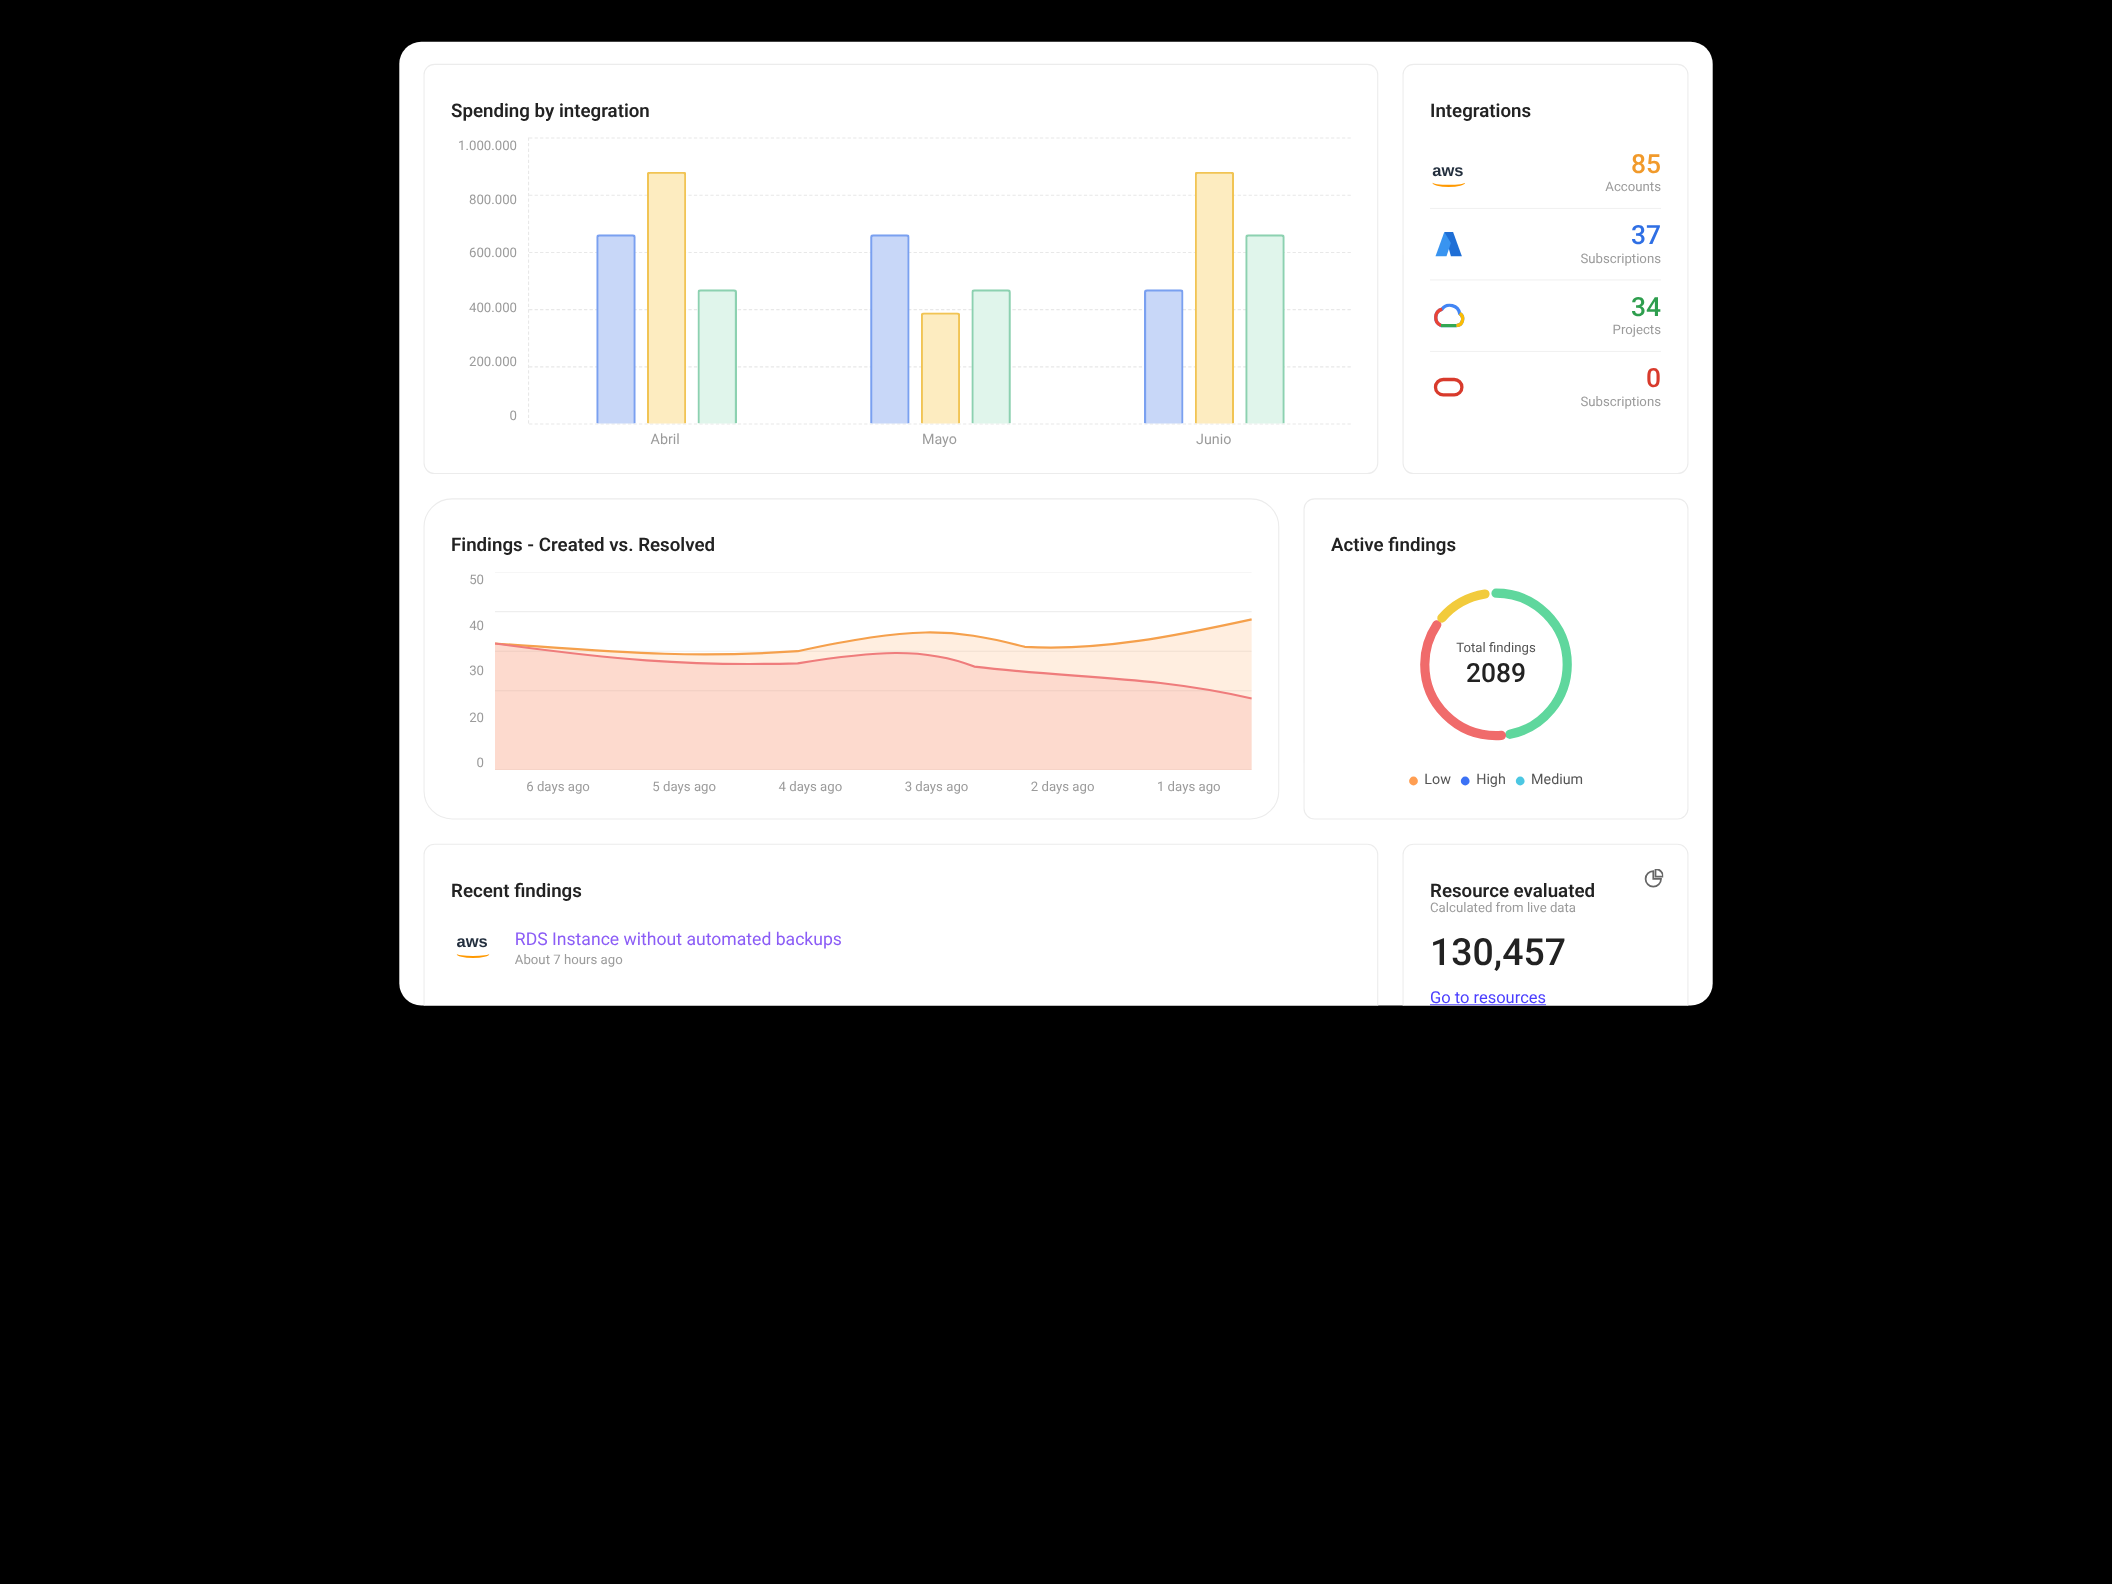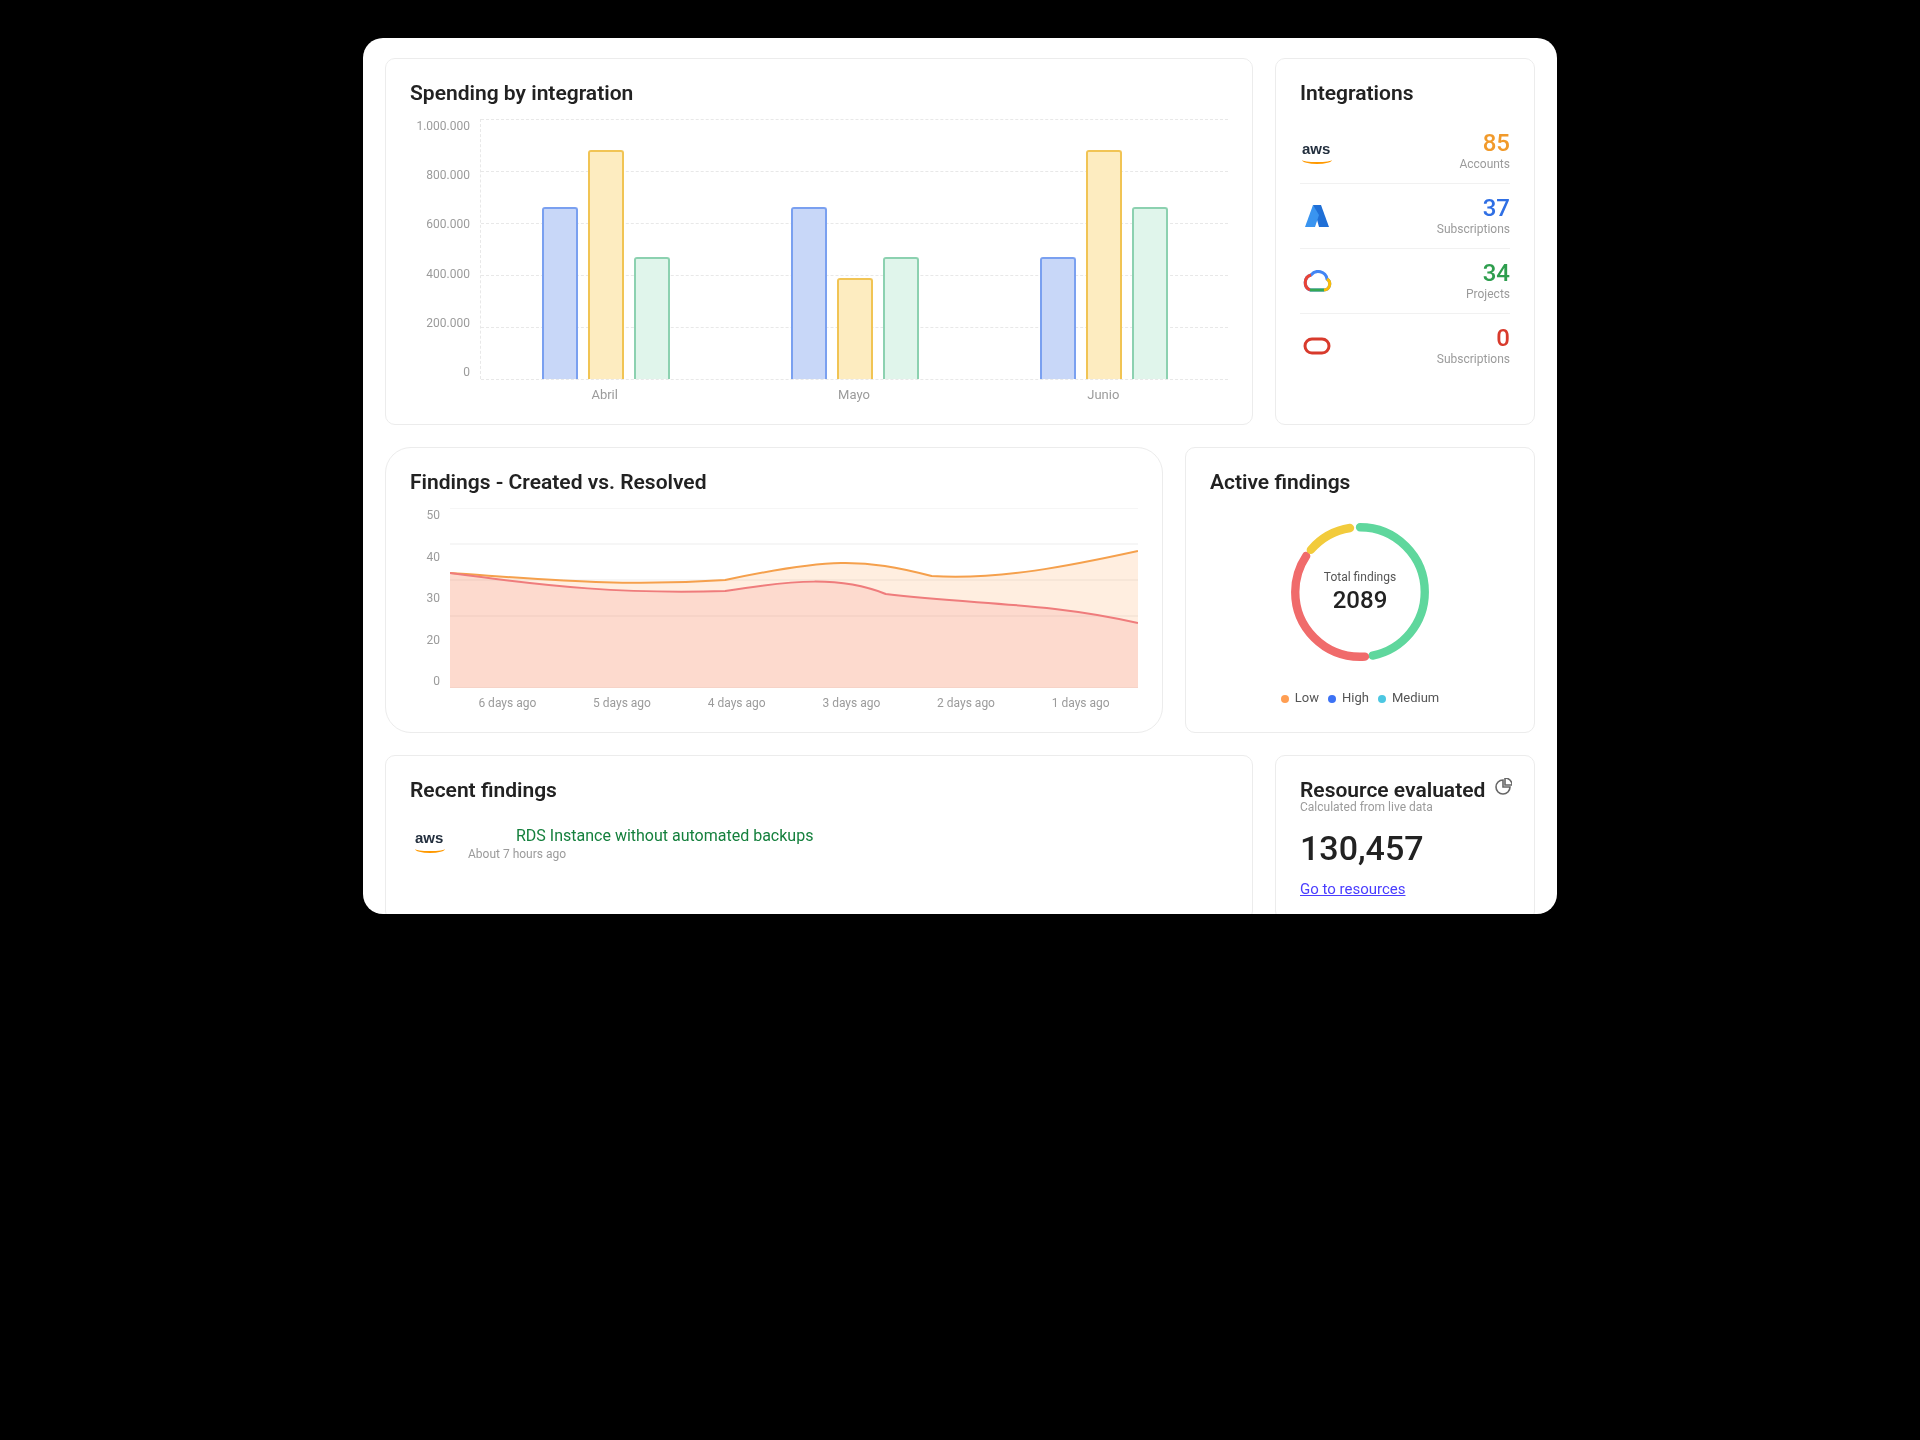--- a/index.html
+++ b/index.html
@@ -19,21 +19,21 @@
     --teal:#4cc7e2;
     --green-donut:#5fd79d;
     --yellow-donut:#f2cb3c;
     --red-donut:#f06b6b;
   }
   html,body{margin:0;padding:0;background:#000;font-family:-apple-system,BlinkMacSystemFont,"Segoe UI",Roboto,Helvetica,Arial,sans-serif;color:var(--text);}
   .device{box-sizing:border-box;width:1270px;height:952px;margin:0 auto;background:#000;border-radius:44px;padding:38px;position:relative;}
   .screen{width:100%;height:100%;background:#fff;border-radius:20px;overflow:hidden;padding:20px 22px;box-sizing:border-box;}
   .row{display:flex;gap:22px;}
   .card{background:#fff;border:1px solid var(--card-border);border-radius:10px;padding:22px 24px;box-sizing:border-box;}
-  .title{font-size:21px;font-weight:600;margin:0 0 14px 0;}
+  .title{font-size:17px;font-weight:600;margin:10px 0 14px 0;}
   
   .spend-card{flex:1;}
   .spend-chart{display:flex;height:260px;}
   .y-axis{display:flex;flex-direction:column;justify-content:space-between;align-items:flex-end;padding-right:10px;font-size:12px;color:var(--muted);width:60px;}
   .plot{flex:1;position:relative;border-left:1px dashed var(--grid);}
   .gridline{position:absolute;left:0;right:0;border-top:1px dashed var(--grid);}
   .groups{position:absolute;left:0;right:0;top:0;bottom:0;display:flex;}
   .group{flex:1;display:flex;align-items:flex-end;justify-content:center;gap:10px;padding:0 30px;}
   .bar{width:36px;border-radius:3px 3px 0 0;box-sizing:border-box;border:2px solid;border-bottom:none;}
   .bar.blue{background:var(--blue-bar);border-color:var(--blue-bar-border);}
@@ -66,21 +66,21 @@
   .donut-total{font-size:24px;font-weight:500;margin-top:2px;}
   .legend{display:flex;gap:9px;margin-top:18px;font-size:13px;color:#555;}
   .legend span::before{content:"";display:inline-block;width:8px;height:8px;border-radius:50%;margin-right:6px;vertical-align:middle;}
   .dot-low::before{background:var(--orange);}
   .dot-high::before{background:var(--blue);}
   .dot-med::before{background:var(--teal);}
   
   .recent-card{flex:1;}
   .finding{display:flex;gap:18px;align-items:flex-start;padding:10px 0;}
   .finding .integ-icon{width:40px;flex-shrink:0;}
-  .finding-title{font-size:16px;color:#15803d;margin-left:48px;}
+  .finding-title{font-size:16px;color:#8b5cf6;}
   .finding-time{font-size:12px;color:var(--muted);margin-top:2px;}
   
   .resource-card{width:260px;position:relative;}
   .resource-sub{font-size:12px;color:var(--muted);margin-top:-6px;}
   .resource-num{font-size:34px;font-weight:500;margin-top:14px;}
   .resource-link{font-size:15px;color:#4a3dff;text-decoration:underline;margin-top:12px;display:inline-block;}
   .chart-icon{position:absolute;top:22px;right:22px;color:#666;}
   
   .aws-text{font-family:Arial,sans-serif;font-weight:700;font-size:15px;color:#232f3e;position:relative;}
   .aws-smile{display:block;width:30px;height:6px;border:2px solid #ff9900;border-top:none;border-left:none;border-right:none;border-radius:0 0 50% 50%;margin-top:-2px;}

